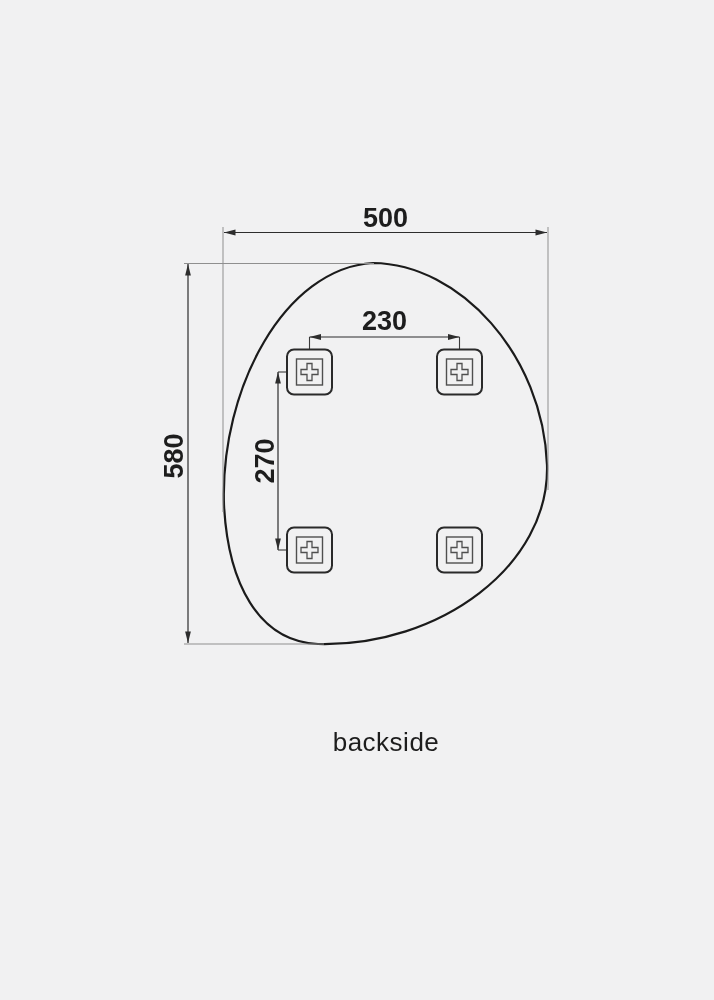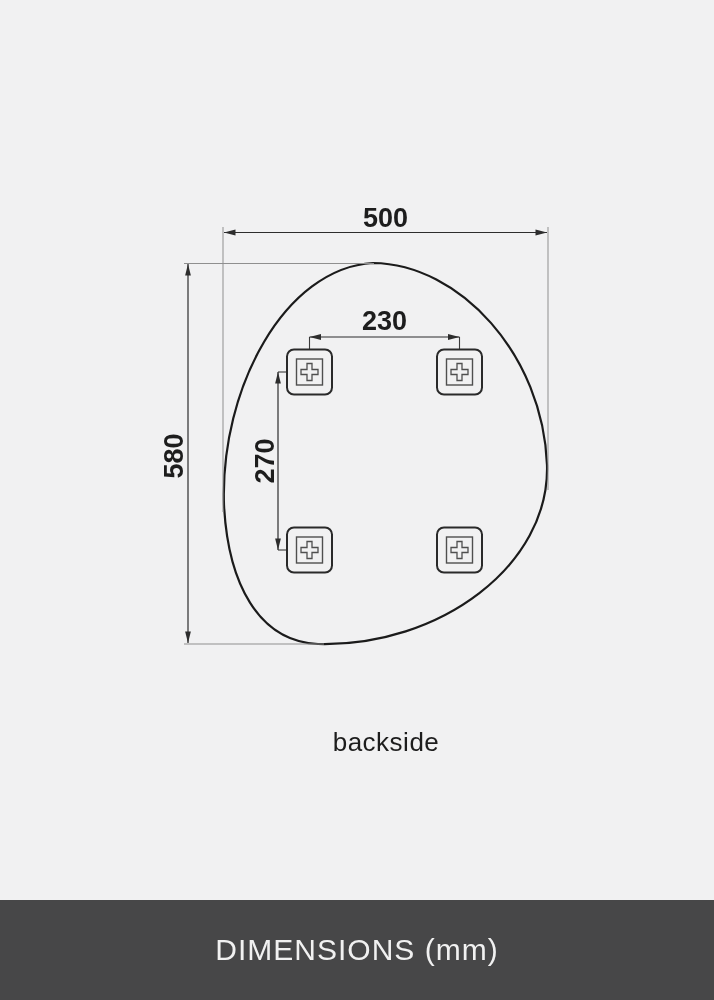--- a/index.html
+++ b/index.html
@@ -97,17 +97,14 @@
         <use href="#bracket" x="309.5" y="372"></use>
         <use href="#bracket" x="459.5" y="372"></use>
         <use href="#bracket" x="309.5" y="550"></use>
         <use href="#bracket" x="459.5" y="550"></use>
       </g>
 
       <text class="caption" x="386" y="751" text-anchor="middle">backside</text>
     </svg>
   </div>
 
-  <div class="footer">
-    <span>DIMENSIONS (mm)</span>
-  </div>
 
 </div>
 
 </body></html>

